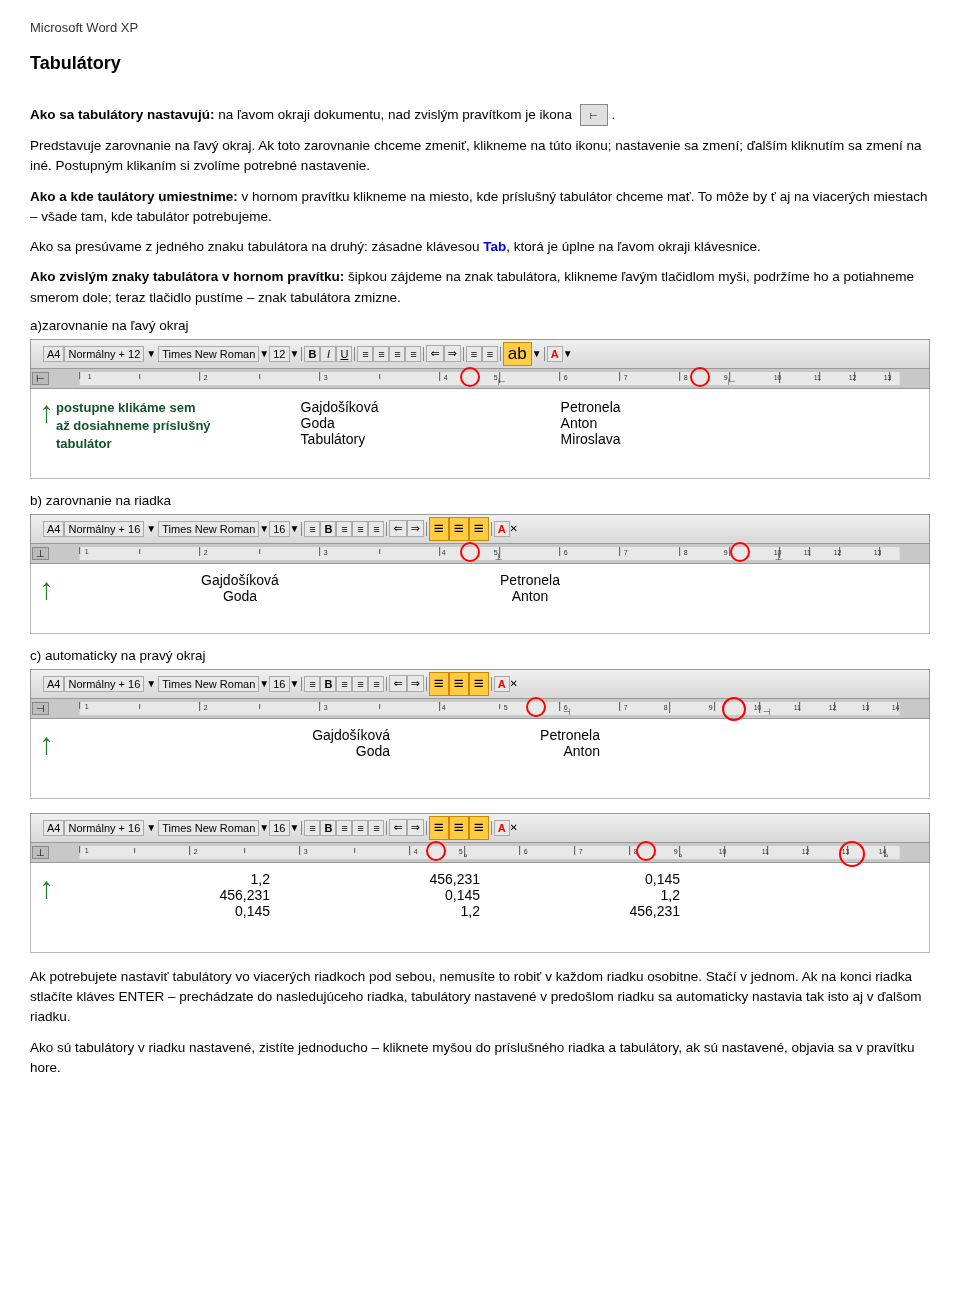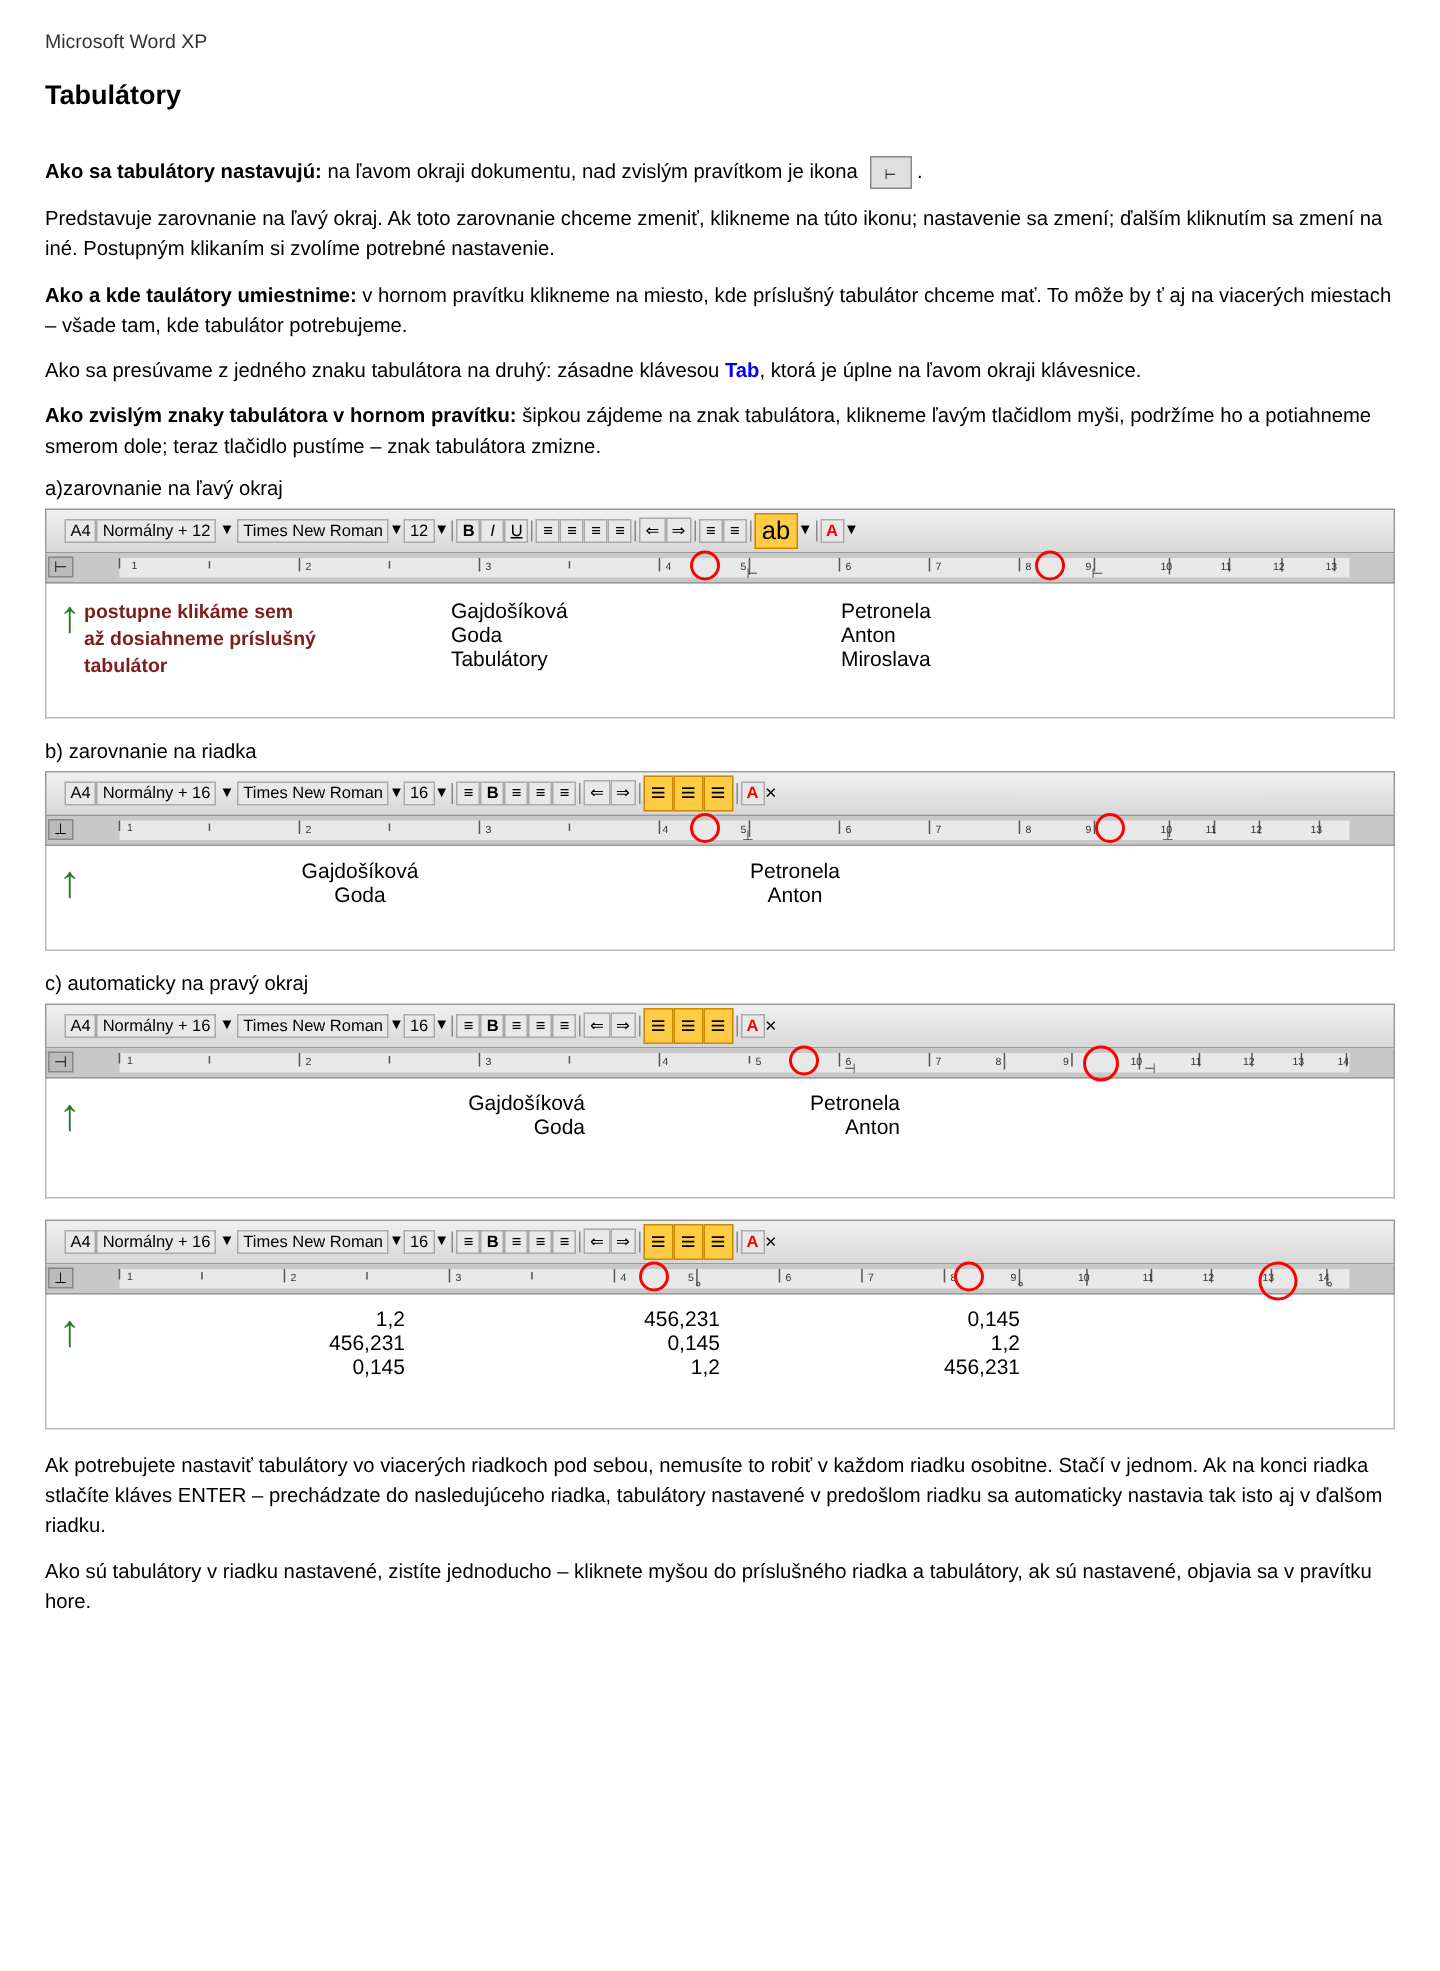--- a/index.html
+++ b/index.html
@@ -29,21 +29,21 @@
       font-size: 13.5px;
     }
     .bold { font-weight: bold; }
     .tab-highlight { color: #0000ff; font-weight: bold; }
     .section-label {
       font-size: 13.5px;
       margin-bottom: 6px;
       color: #000;
     }
     .green-text {
-      color: #7f1d1d;
+      color: #14532d;
       font-weight: bold;
       font-size: 13px;
       line-height: 1.4;
     }
     .toolbar-full {
       background: linear-gradient(to bottom, #f0f0f0, #d8d8d8);
       border: 1px solid #999;
       padding: 2px 12px;
       display: flex;
       align-items: center;

